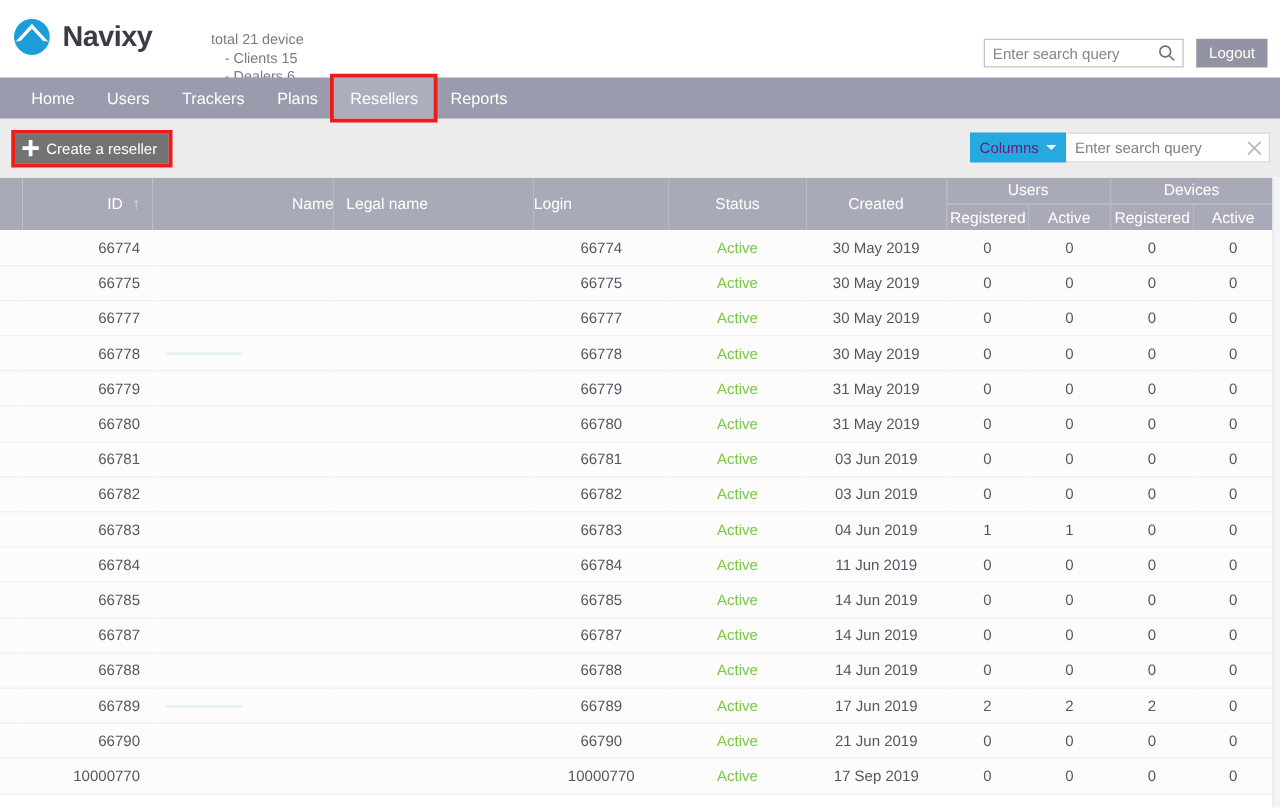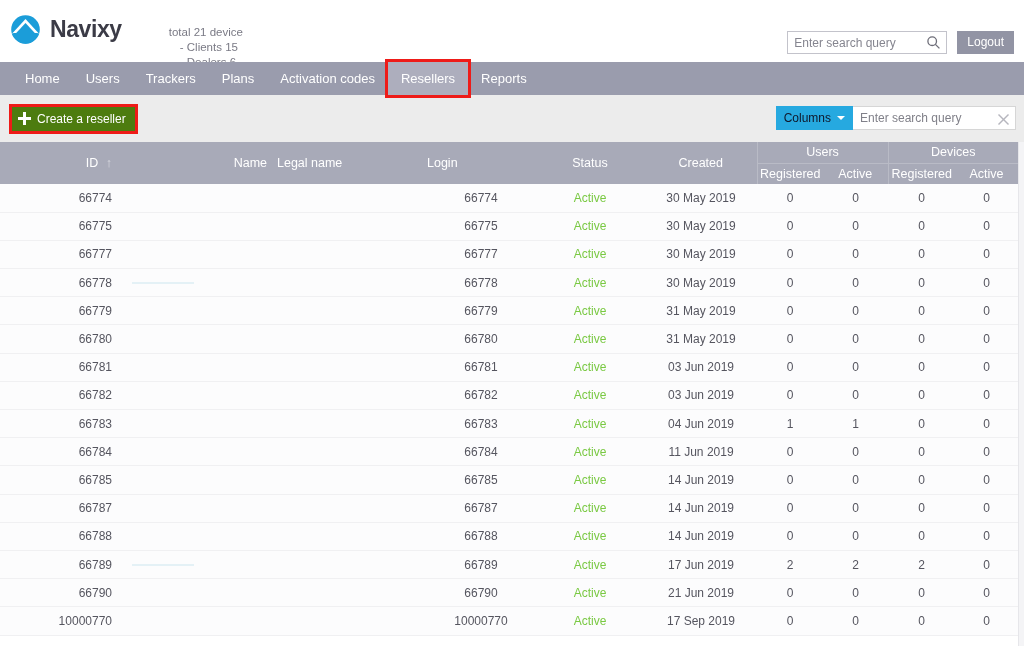--- a/index.html
+++ b/index.html
@@ -133,21 +133,21 @@
   .toolbar {
     height: 47px;
     background: #ececec;
     position: relative;
     display: flex;
     align-items: center;
   }
   .create-btn {
     margin-left: 12px;
     height: 24px;
-    background: #4d7c0f;
+    background: #737373;
     border: 0;
     color: #ffffff;
     font-size: 12px;
     font-family: "Liberation Sans", sans-serif;
     padding: 0 9px 0 6px;
     display: flex;
     align-items: center;
     cursor: pointer;
     position: relative;
   }
@@ -173,21 +173,21 @@
   .plus-icon::after  { top: 5px; left: 0; height: 3px; width: 13px; }
 
   .toolbar-right {
     position: absolute;
     right: 8px; top: 11px;
     display: flex;
     align-items: stretch;
   }
   .columns-btn {
     background: #26a9e0;
-    color: #0f172a;
+    color: #701a75;
     border: 0;
     height: 24px;
     font-size: 12px;
     font-family: "Liberation Sans", sans-serif;
     padding: 0 8px;
     display: flex;
     align-items: center;
     cursor: pointer;
   }
   .caret-down {
@@ -314,21 +314,20 @@
     </div>
     <button class="logout-btn">Logout</button>
   </div>
 </div>
 
 <div class="navbar">
   <div class="nav-item">Home</div>
   <div class="nav-item">Users</div>
   <div class="nav-item">Trackers</div>
   <div class="nav-item">Plans</div>
-  <div class="nav-item">Activation codes</div>
   <div class="nav-item active highlighted">Resellers</div>
   <div class="nav-item">Reports</div>
 </div>
 
 <div class="toolbar">
   <button class="create-btn highlighted">
     <span class="plus-icon"></span>
     <span>Create a reseller</span>
   </button>
 

